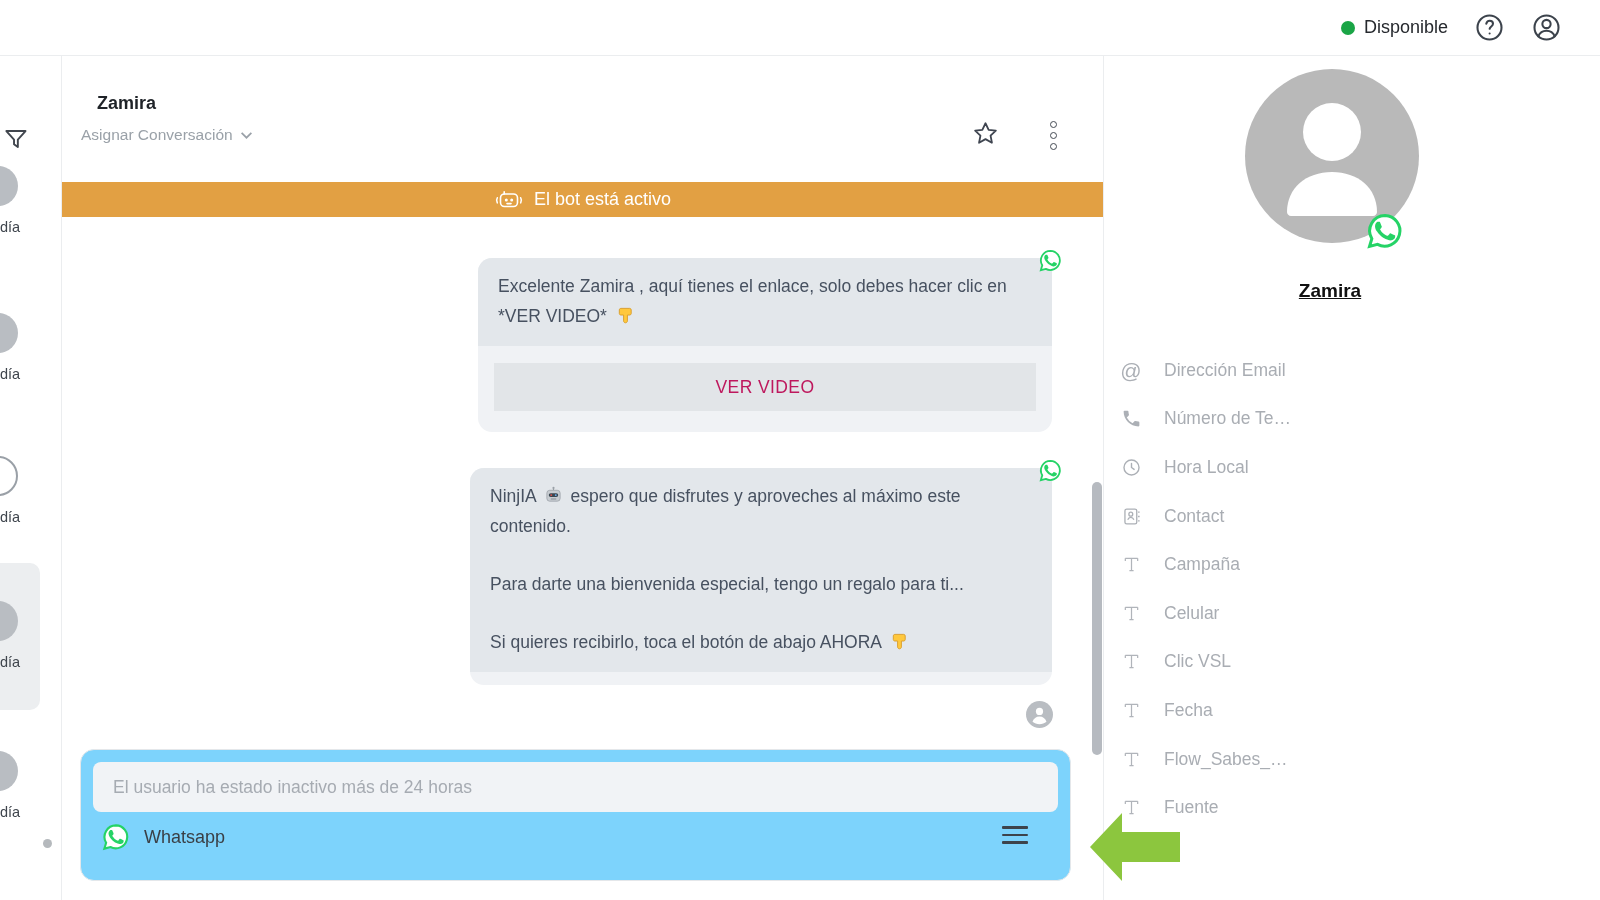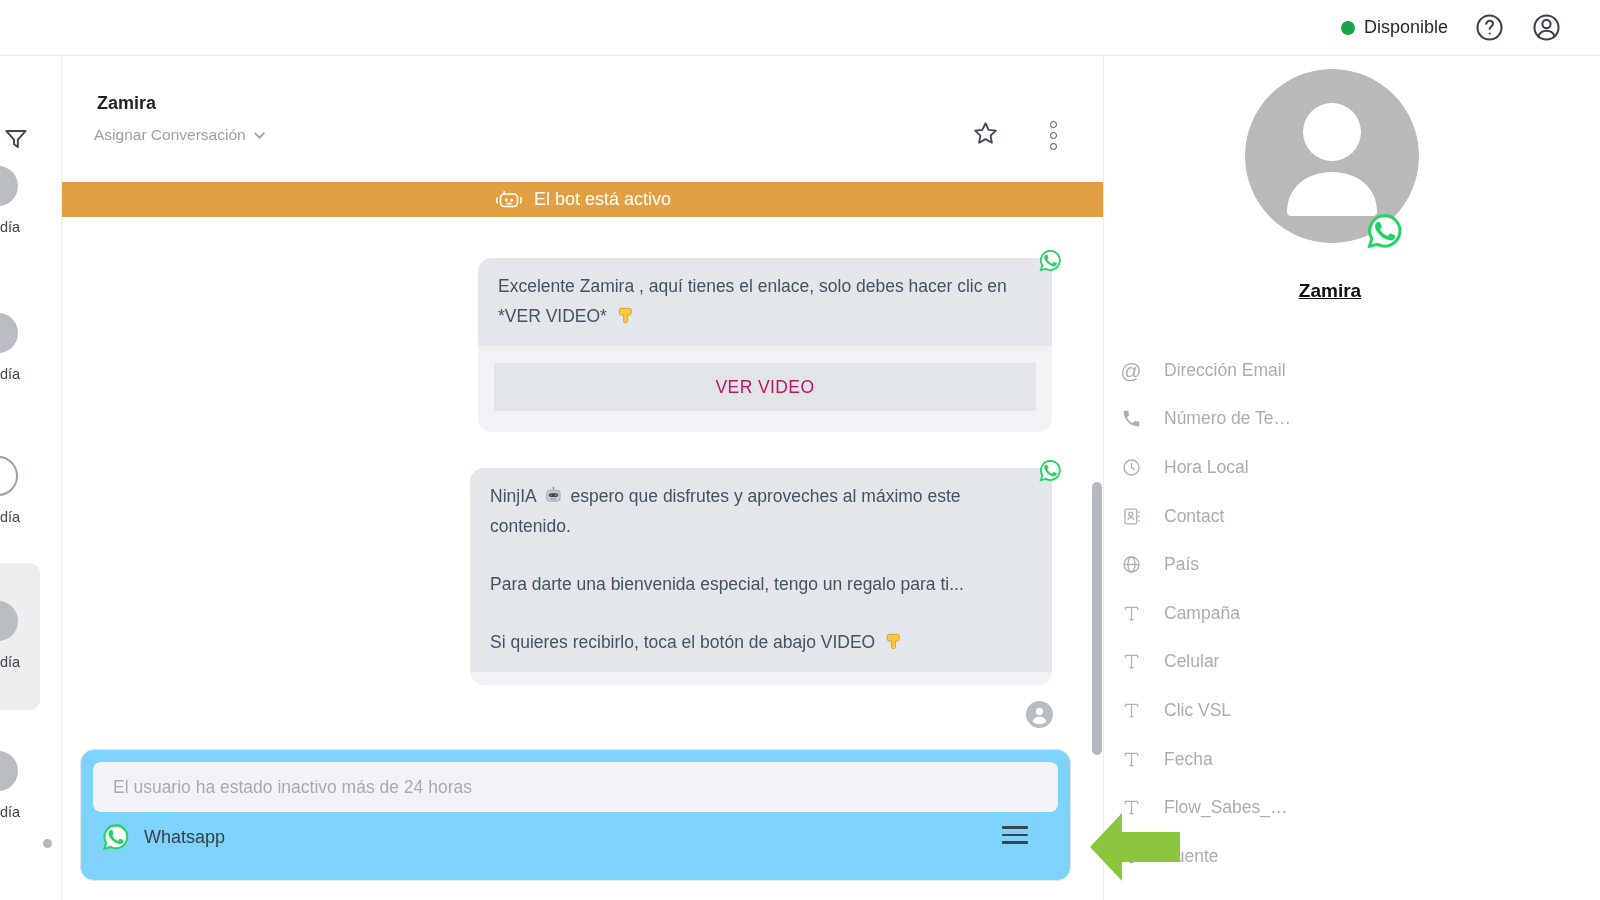--- a/index.html
+++ b/index.html
@@ -30,21 +30,21 @@
   .rail .funnel{position:absolute;left:3px;top:70px;}
   .rail .sel-bg{position:absolute;left:-12px;top:507px;width:52px;height:147px;background:#eceef0;border-radius:10px;}
   .rail .ava{position:absolute;left:-22px;width:40px;height:40px;border-radius:50%;background:#b9bdc2;}
   .rail .ava.ring{background:#fff;border:2px solid #9aa0a7;}
   .rail .rlabel{position:absolute;left:0;font-size:14.5px;color:#3f454d;}
   .rail .scroll-dot{position:absolute;left:43px;top:783px;width:9px;height:9px;border-radius:50%;background:#b5b9bd;}
 
   
   .chat-header{position:relative;height:126px;background:#fff;}
   .chat-header .title{position:absolute;left:35px;top:37px;font-size:18px;font-weight:bold;color:#1f2328;}
-  .chat-header .assign{position:absolute;left:32px;top:70px;display:flex;align-items:center;gap:7px;
+  .chat-header .assign{position:absolute;left:19px;top:70px;display:flex;align-items:center;gap:7px;
     font-size:15.5px;color:#9aa1a8;cursor:pointer;}
   .chat-header .star{position:absolute;right:104px;top:64px;cursor:pointer;}
   .kebab{position:absolute;right:44px;top:63px;display:flex;flex-direction:column;gap:4px;align-items:center;cursor:pointer;padding:2px;}
   .kebab .ring{width:7px;height:7px;border:1.7px solid #454b54;border-radius:50%;}
 
   
   .banner{height:35px;background:var(--accent_orange);display:flex;align-items:center;justify-content:center;
     gap:10px;color:#fff;font-size:18px;}
 
   
@@ -212,21 +212,21 @@
                   <path d="M10 4.5V2.3" stroke="#9AA0A6" stroke-width="1.2"></path>
                     <circle cx="10" cy="2" r="1.1" fill="#9AA0A6"></circle>
                   <rect x="3" y="4.5" width="14" height="11.5" rx="3" fill="#C7CCD1" stroke="#9AA0A6" stroke-width="0.8"></rect>
                   <rect x="5" y="7.5" width="10" height="4.2" rx="2.1" fill="#3b4750"></rect>
                   <circle cx="7.6" cy="9.6" r="1" fill="#E5534B"></circle>
                     <circle cx="12.4" cy="9.6" r="1" fill="#6CB2F5"></circle>
                   <rect x="7" y="13" width="6" height="1.4" rx="0.7" fill="#9AA0A6"></rect>
                 </svg>
               </span><span> espero que disfrutes y aproveches al máximo este contenido.</span></p>
             <p><span>Para darte una bienvenida especial, tengo un regalo para ti...</span></p>
-            <p><span>Si quieres recibirlo, toca el botón de abajo VIDEO</span>
+            <p><span>Si quieres recibirlo, toca el botón de abajo AHORA</span>
               <span style="display:inline-block;vertical-align:-3px;margin-left:4px;">
                 <svg width="19" height="19" viewBox="0 0 20 20">
                     <path fill="#FFC83D" stroke="#D99E2B" stroke-width="1" d="M5 2.5h9.5c.8 0 1.5.7 1.5 1.5v4c0 .8-.7 1.5-1.5 1.5H12v6.2c0 1.1-.9 2-2 2s-2-.9-2-2V9.5H5c-.8 0-1.5-.7-1.5-1.5V4c0-.8.7-1.5 1.5-1.5z"></path>
                   </svg>
               </span></p>
           </div>
           <span class="wa-badge">
             <svg width="25" height="25" viewBox="0 0 24 24">
               <path class="wa-stroke" d="M12 2.7a9.2 9.2 0 0 0-7.9 13.9L2.7 21.3l4.8-1.25A9.2 9.2 0 1 0 12 2.7z" fill="#fff" stroke-width="1.7"></path>
               <path class="wa-fill" d="M17.5 14.4c-.3-.15-1.76-.87-2.03-.97-.27-.1-.47-.15-.67.15-.2.3-.77.96-.94 1.16-.17.2-.35.22-.65.07-.3-.15-1.26-.46-2.4-1.48-.89-.79-1.49-1.77-1.66-2.07-.17-.3-.02-.46.13-.61.13-.13.3-.35.45-.52.15-.17.2-.3.3-.5.1-.2.05-.37-.02-.52-.07-.15-.67-1.62-.92-2.22-.24-.58-.49-.5-.67-.51h-.57c-.2 0-.52.07-.8.37-.27.3-1.04 1.02-1.04 2.5 0 1.47 1.07 2.9 1.22 3.1.15.2 2.1 3.2 5.1 4.49.71.3 1.27.49 1.7.63.72.23 1.37.2 1.88.12.57-.09 1.76-.72 2.01-1.42.25-.7.25-1.3.17-1.42-.07-.12-.27-.2-.57-.35z"></path>
@@ -314,30 +314,20 @@
             <svg width="21" height="21" viewBox="0 0 24 24" fill="none" stroke="#acb0b6" stroke-width="1.5">
                 <rect x="4.5" y="3.5" width="13.5" height="17" rx="2"></rect>
                 <circle cx="11.2" cy="9.3" r="2.2"></circle>
                 <path d="M7.7 15.6c.7-1.8 2-2.7 3.5-2.7s2.8.9 3.5 2.7"></path>
                 <path d="M19.5 7h1.8M19.5 12h1.8M19.5 17h1.8"></path>
               </svg>
           </span>
           <span class="flabel">Contact</span>
         </div>
 
-        <div class="frow">
-          <span class="fico">
-            <svg width="21" height="21" viewBox="0 0 24 24" fill="none" stroke="#acb0b6" stroke-width="1.5">
-                <circle cx="12" cy="12" r="8.6"></circle>
-                <ellipse cx="12" cy="12" rx="4" ry="8.6"></ellipse>
-                <path d="M3.5 12h17"></path>
-              </svg>
-          </span>
-          <span class="flabel">País</span>
-        </div>
 
         <div class="frow">
           <span class="fico">
             <svg width="19" height="19" viewBox="0 0 20 20" fill="none" stroke="#b0b4ba" stroke-width="1.3">
                 <path d="M3.5 3.5h13M3.5 3.5v2.8M16.5 3.5v2.8M10 3.5v13M7.8 16.5h4.4"></path>
               </svg>
           </span>
           <span class="flabel">Campaña</span>
         </div>
 

